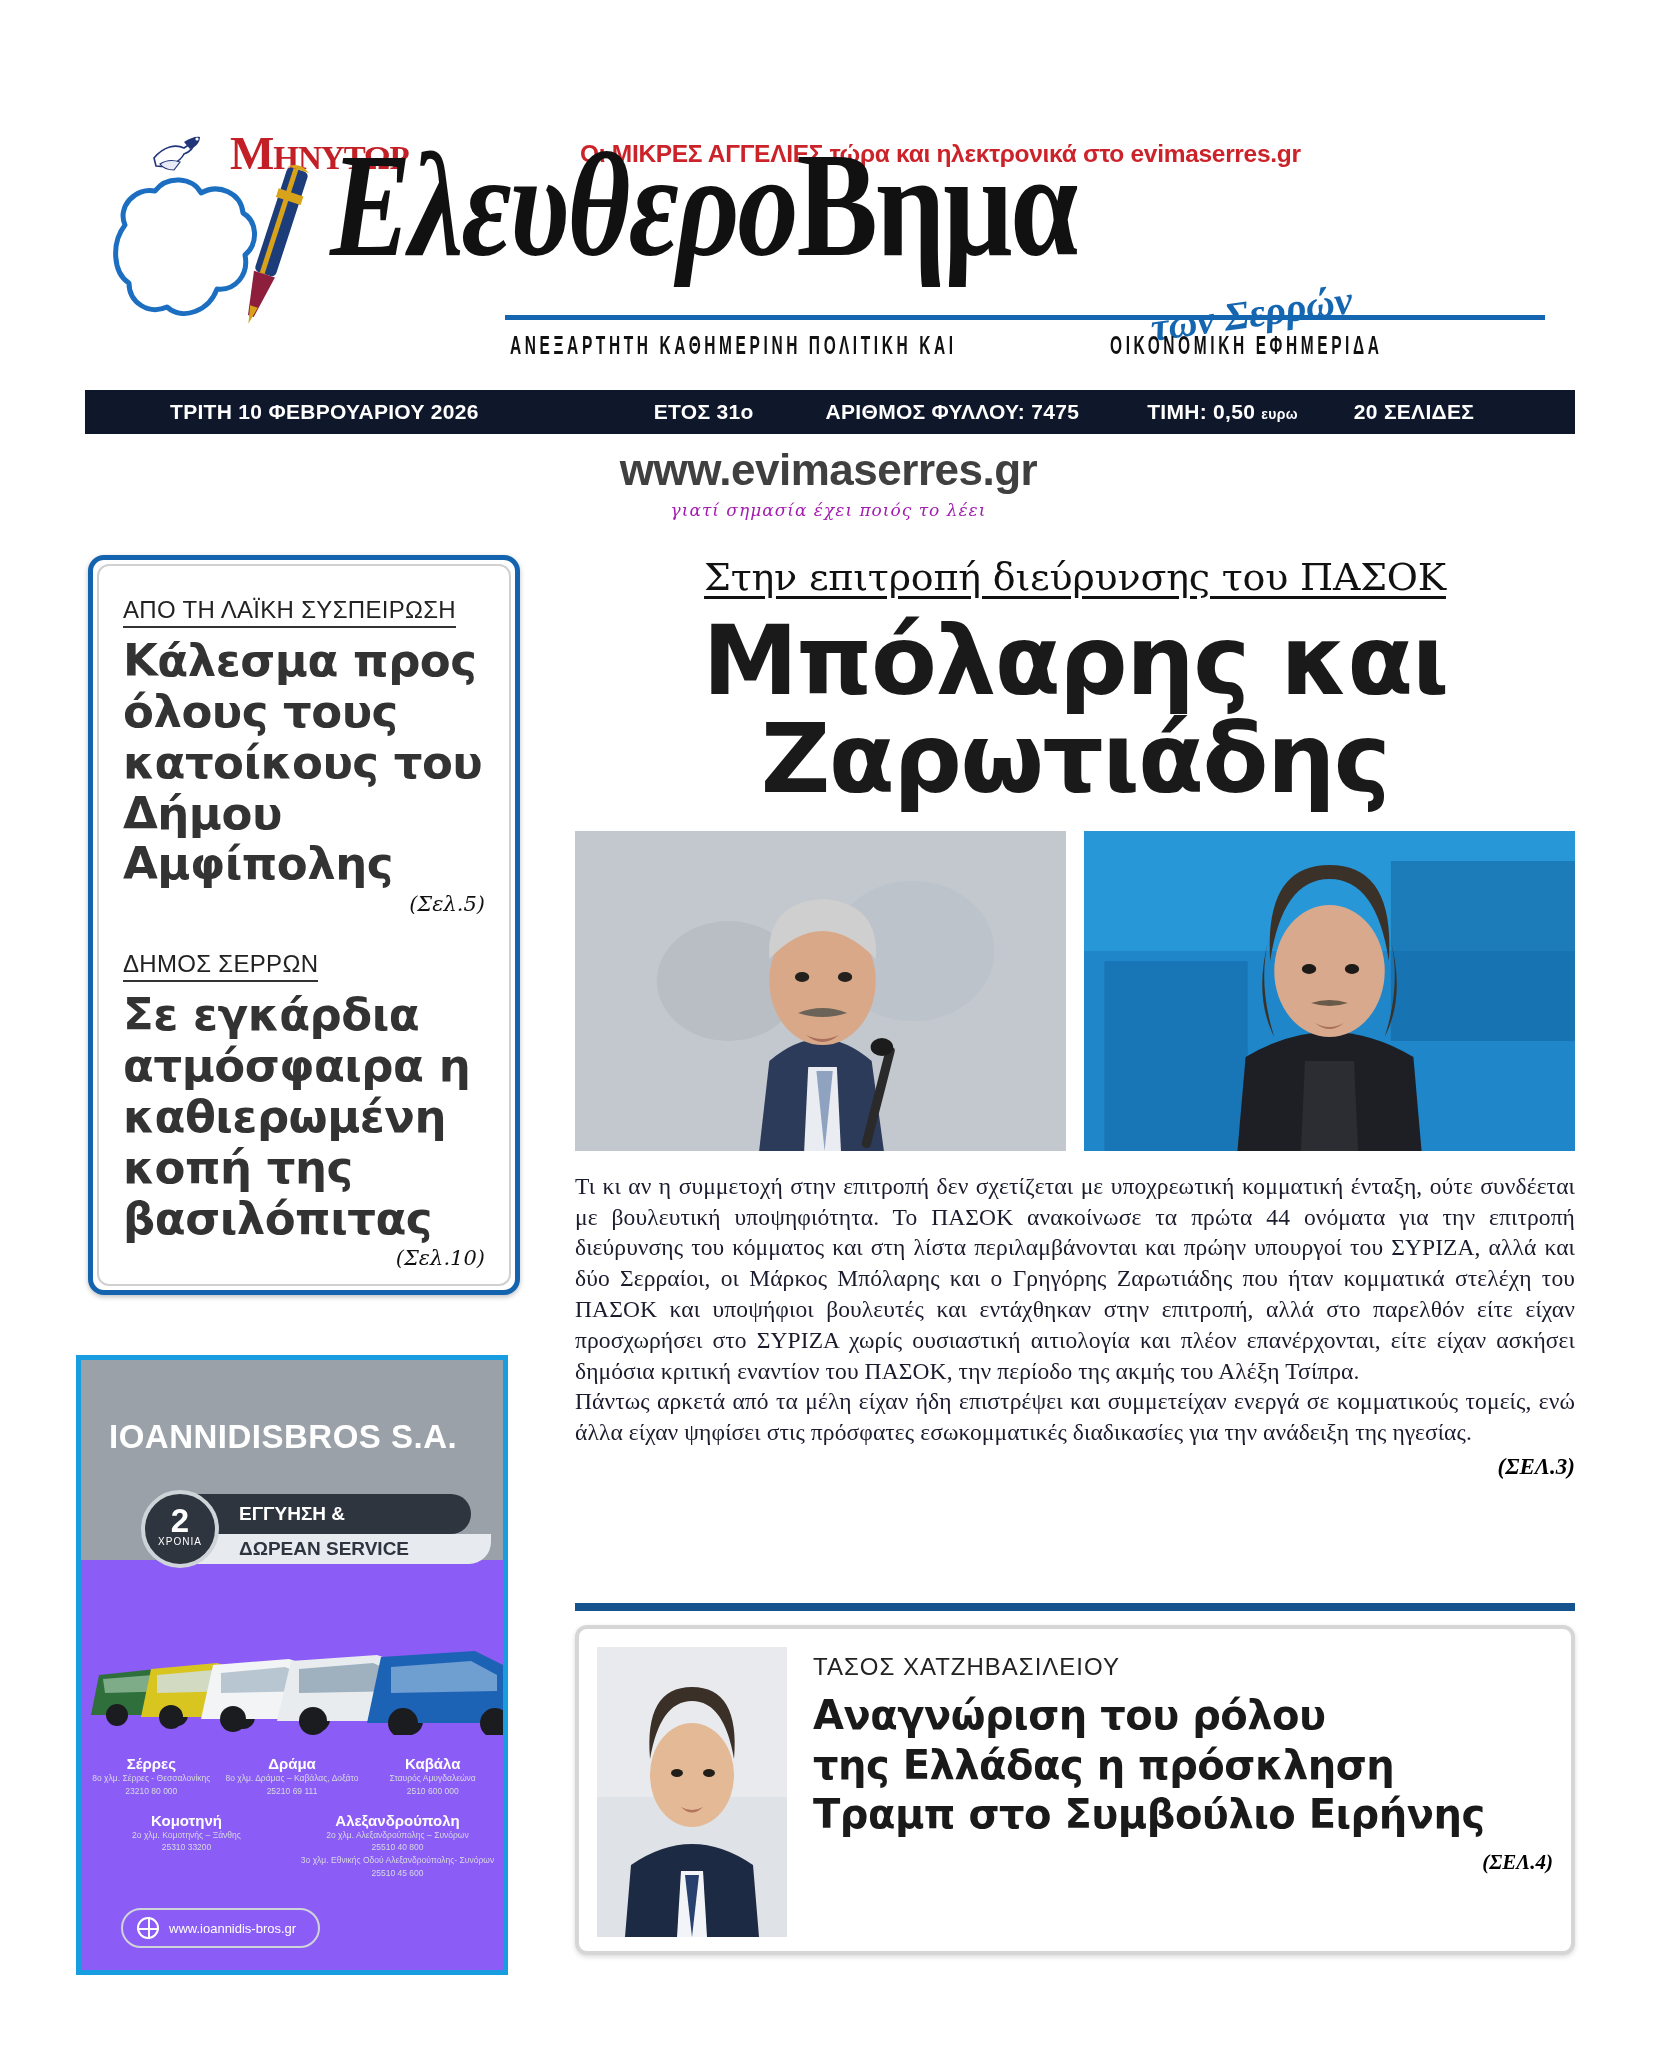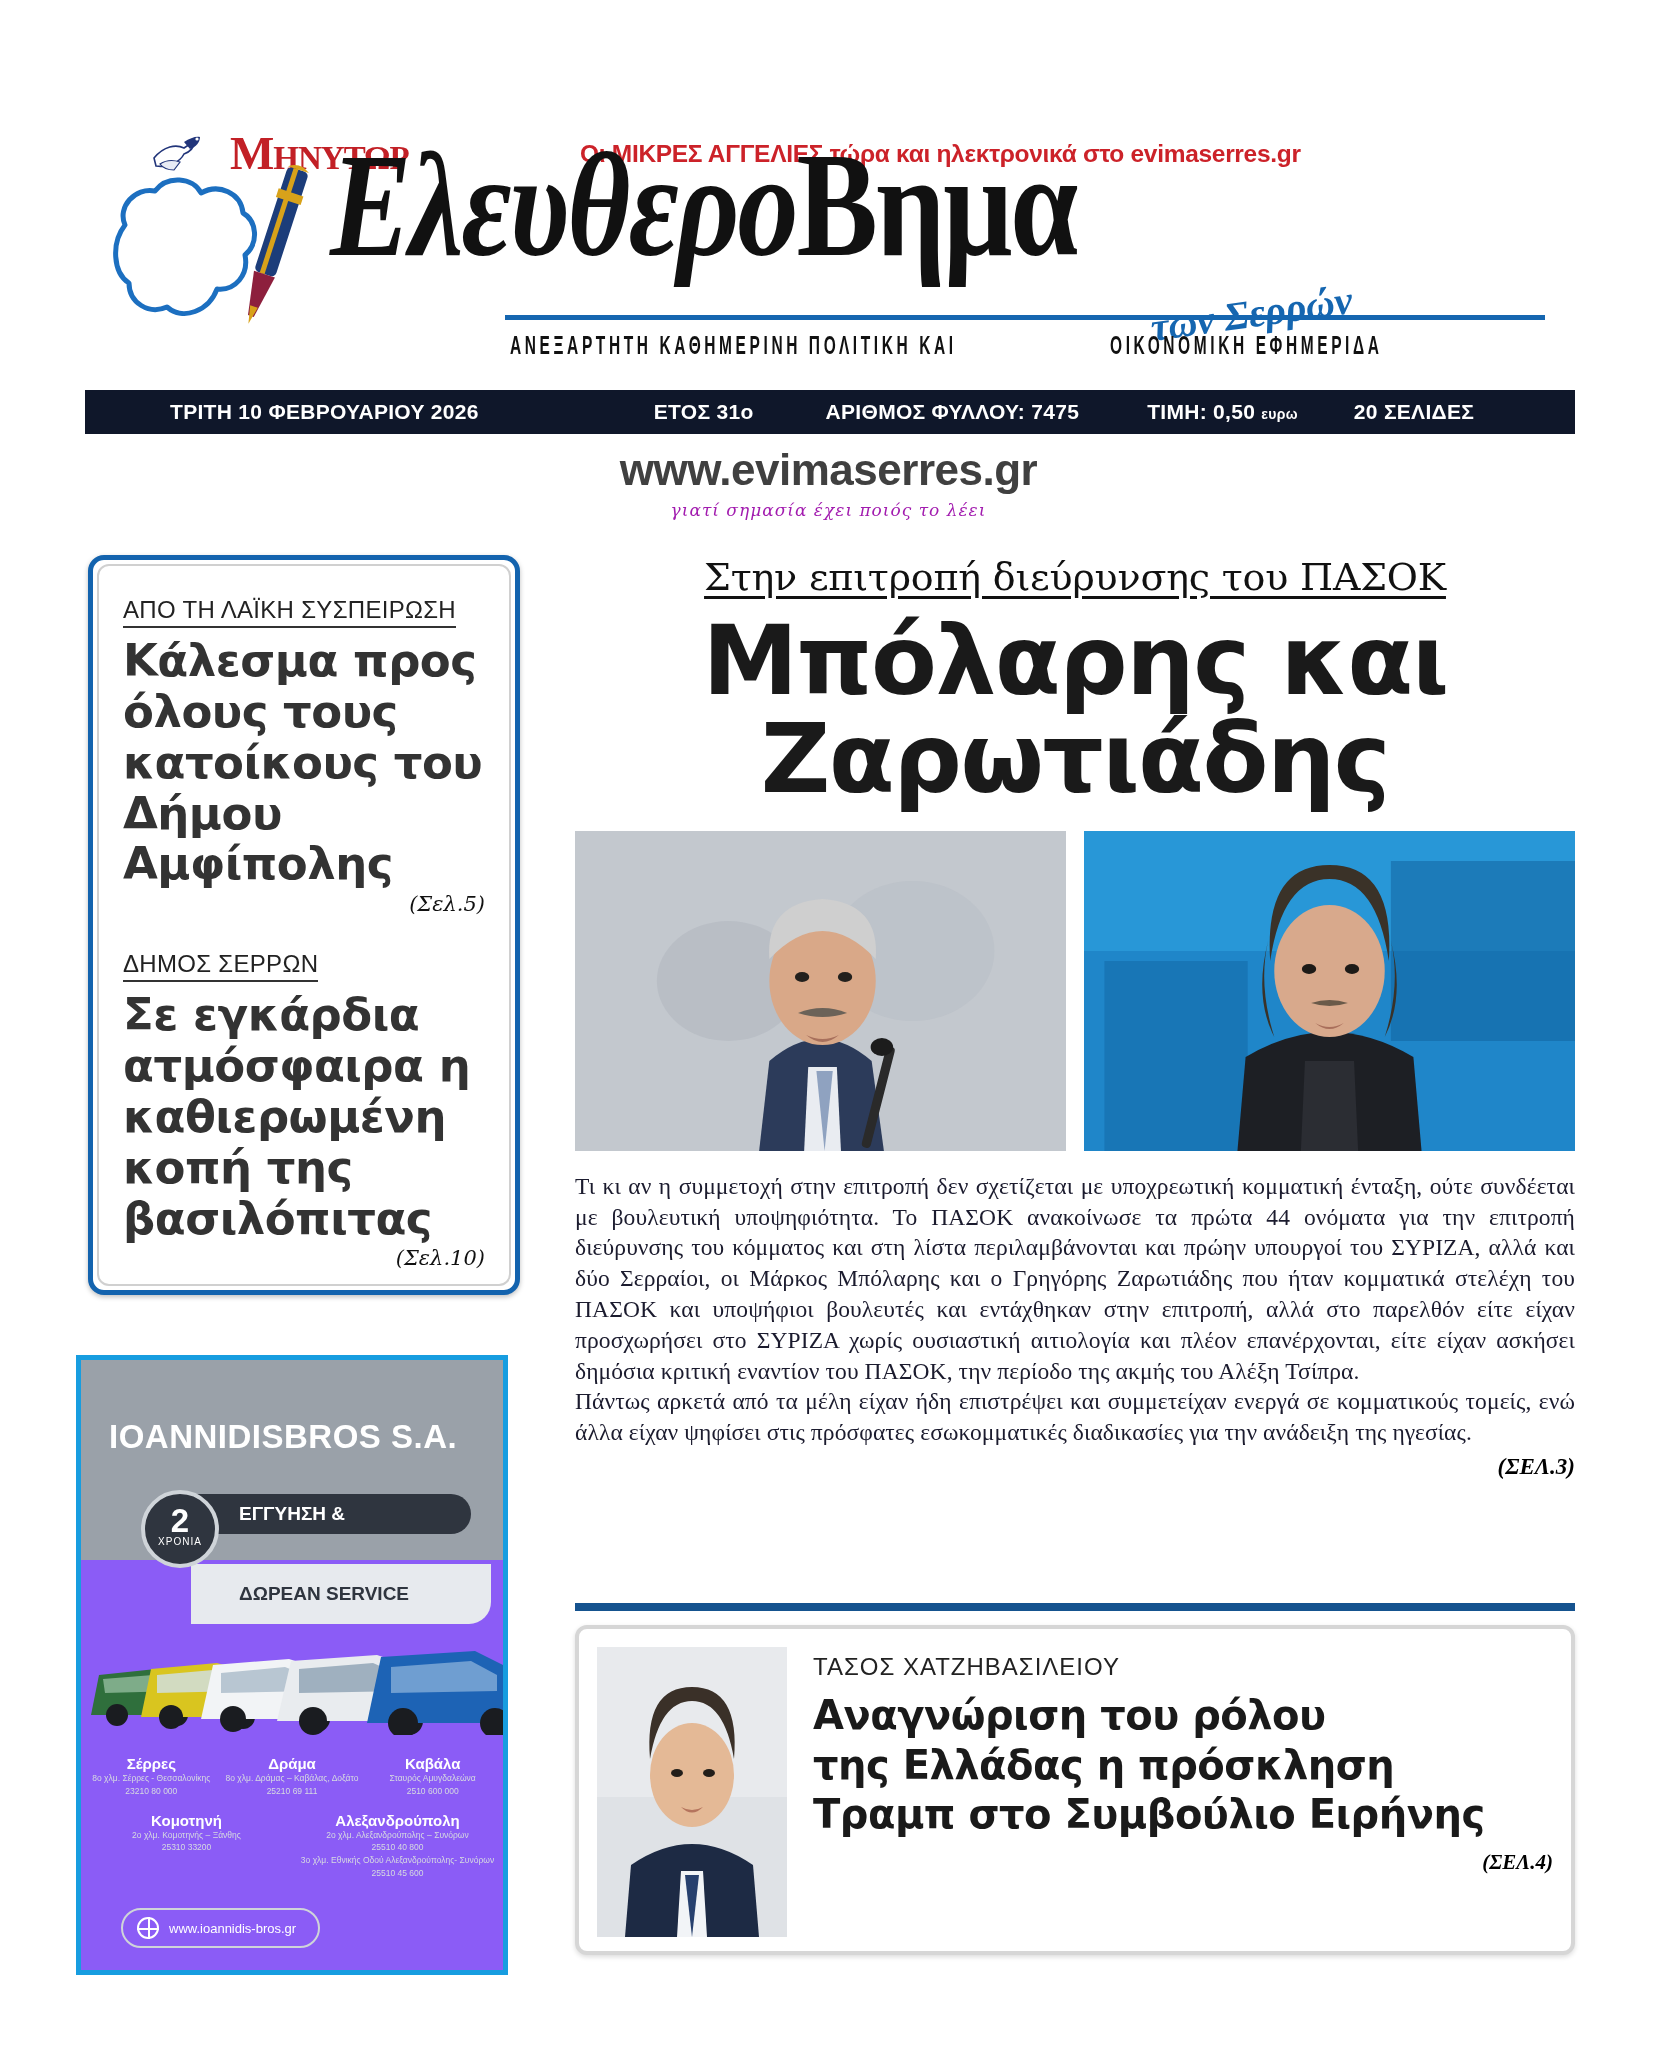--- a/index.html
+++ b/index.html
@@ -152,24 +152,24 @@
   }
   .ad-badge .num{ font-size:33px; font-weight:bold; line-height:42px; display:block; margin-top:6px;}
   .ad-badge .yrs{ font-size:10px; letter-spacing:1px; display:block; margin-top:-6px;}
   .ad-ribbon{
     position:absolute; left:110px; top:134px; width:280px; height:40px;
     background:#2f353f; border-radius:0 22px 22px 0;
     color:#fff; font-size:19px; font-weight:bold;
     display:flex; align-items:center; padding-left:48px;
   }
   .ad-ribbon2{
-    position:absolute; left:110px; top:174px; width:300px; height:60px;
+    position:absolute; left:110px; top:174px; width:300px; height:30px;
     background:#e7eaee; border-radius:0 0 22px 0;
     color:#2f353f; font-size:19px; font-weight:bold;
-    display:flex; align-items:center; padding-left:48px;margin-top:30px;
+    display:flex; align-items:center; padding-left:48px;
   }
   .ad-cars{
     position:absolute; left:0; top:205px; width:100%; height:170px;
   }
   .ad-stores{ position:absolute; left:0; top:395px; width:100%; color:#fff; }
   .store-row{ display:flex; justify-content:space-around; margin-bottom:14px; }
   .store{ text-align:center; flex:1; }
   .store .nm{ font-size:15px; font-weight:bold; }
   .store .ad1, .store .ad2{ font-size:8.5px; color:#d6dae0; line-height:1.5; }
   .ad-url{

